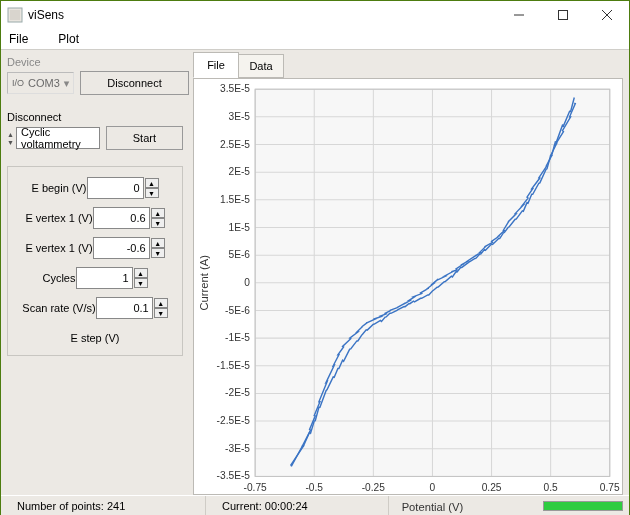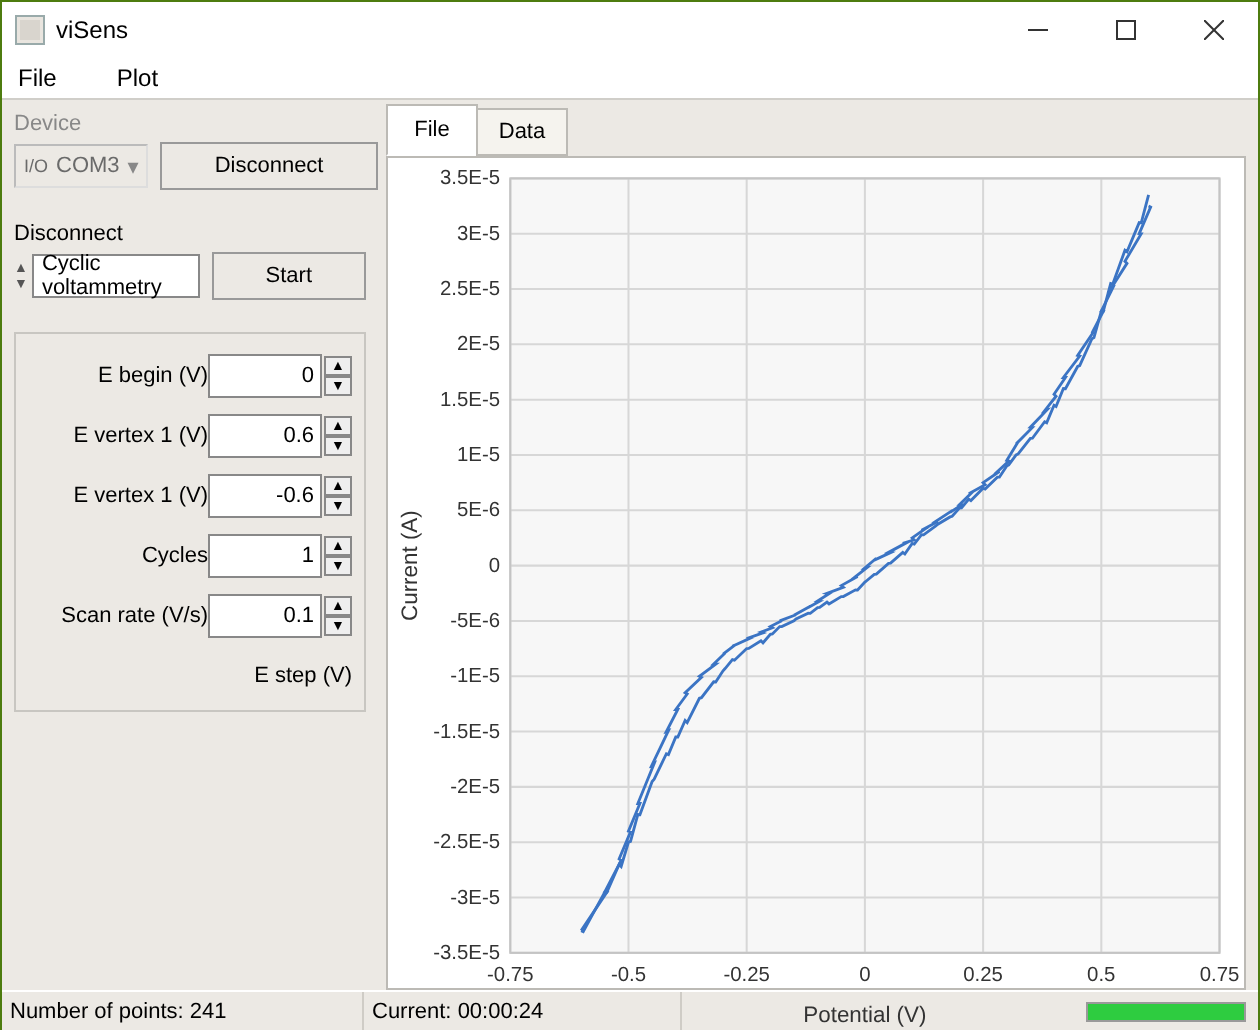--- a/index.html
+++ b/index.html
@@ -15,33 +15,33 @@
 .left{width:186px;padding:4px 4px 0 6px;box-sizing:border-box}
 .right{flex:1;padding:6px 6px 0 6px;box-sizing:border-box}
 .grp-lbl{color:#888;font-size:11px;margin:2px 0 3px 0}
 .row{display:flex;align-items:center;margin-bottom:16px}
 .port-box{flex:1;height:20px;display:flex;align-items:center;gap:4px;background:#ece9e4;border:1px solid #bbb;border-bottom-color:#ddd;border-right-color:#ddd;padding:0 4px;color:#6a6a6a}
 .port-box .dd{margin-left:auto;color:#888}
 .btn{height:24px;padding:0 26px;border:1px solid #999;background:#ece9e4;font:inherit;margin-left:6px}
 .tech-box{flex:1;height:20px;display:flex;align-items:center;gap:4px;background:#fff;border:1px solid #888;padding:0 4px}
 .upd{display:flex;flex-direction:column;gap:1px;font-size:7px;line-height:1;color:#555}
 .panel{border:1px solid #c8c6c1;background:#ece9e4;padding:6px 6px 2px 6px;margin-top:4px}
-.prow{display:flex;align-items:center;justify-content:flex-end;height:30px}
+.prow{display:flex;align-items:center;justify-content:center;height:30px}
 .plabel{font-size:11px}
 .pfield{display:flex;align-items:center}
 .pinput{width:50px;height:18px;border:1px solid #888;background:#fff;text-align:right;padding-right:3px;font:inherit;box-sizing:content-box}
 .spin{display:flex;flex-direction:column;margin-left:1px}
 .spin button{width:14px;height:10px;border:1px solid #888;background:#efefef;font-size:7px;line-height:1;padding:0}
 .tabs{height:22px;display:flex;align-items:flex-end}
 .tab{width:44px;height:22px;border:1px solid #bcbab5;background:#f5f3ee;display:flex;align-items:center;justify-content:center;font-size:11px;margin-right:-1px}
 .tab.active{background:#fff;border-bottom-color:#fff;height:24px}
 .plot-area{height:calc(100% - 22px);background:#fff;border:1px solid #bcbab5;box-sizing:border-box;position:relative}
 .plot-area svg{position:absolute;inset:0}
 .statusbar{height:20px;display:flex;align-items:center;background:#ece9e4;font-size:11px;border-top:1px solid #fff}
-.status-cell{height:100%;display:flex;align-items:center;padding:0 4px;border-right:1px solid #cfccc6}
+.status-cell{height:100%;display:flex;align-items:center;padding:0 16px;border-right:1px solid #cfccc6}
 .status-cell:first-child{width:172px}
 .status-cell:nth-child(2){width:150px}
 .status-spacer{flex:1}
 .prog{width:80px;height:10px;background:#2ecc40;margin-right:6px;box-shadow:inset 0 0 0 1px #999}
 </style>
 </head>
 <body>
 
 <div class="window">
   <div class="titlebar">

